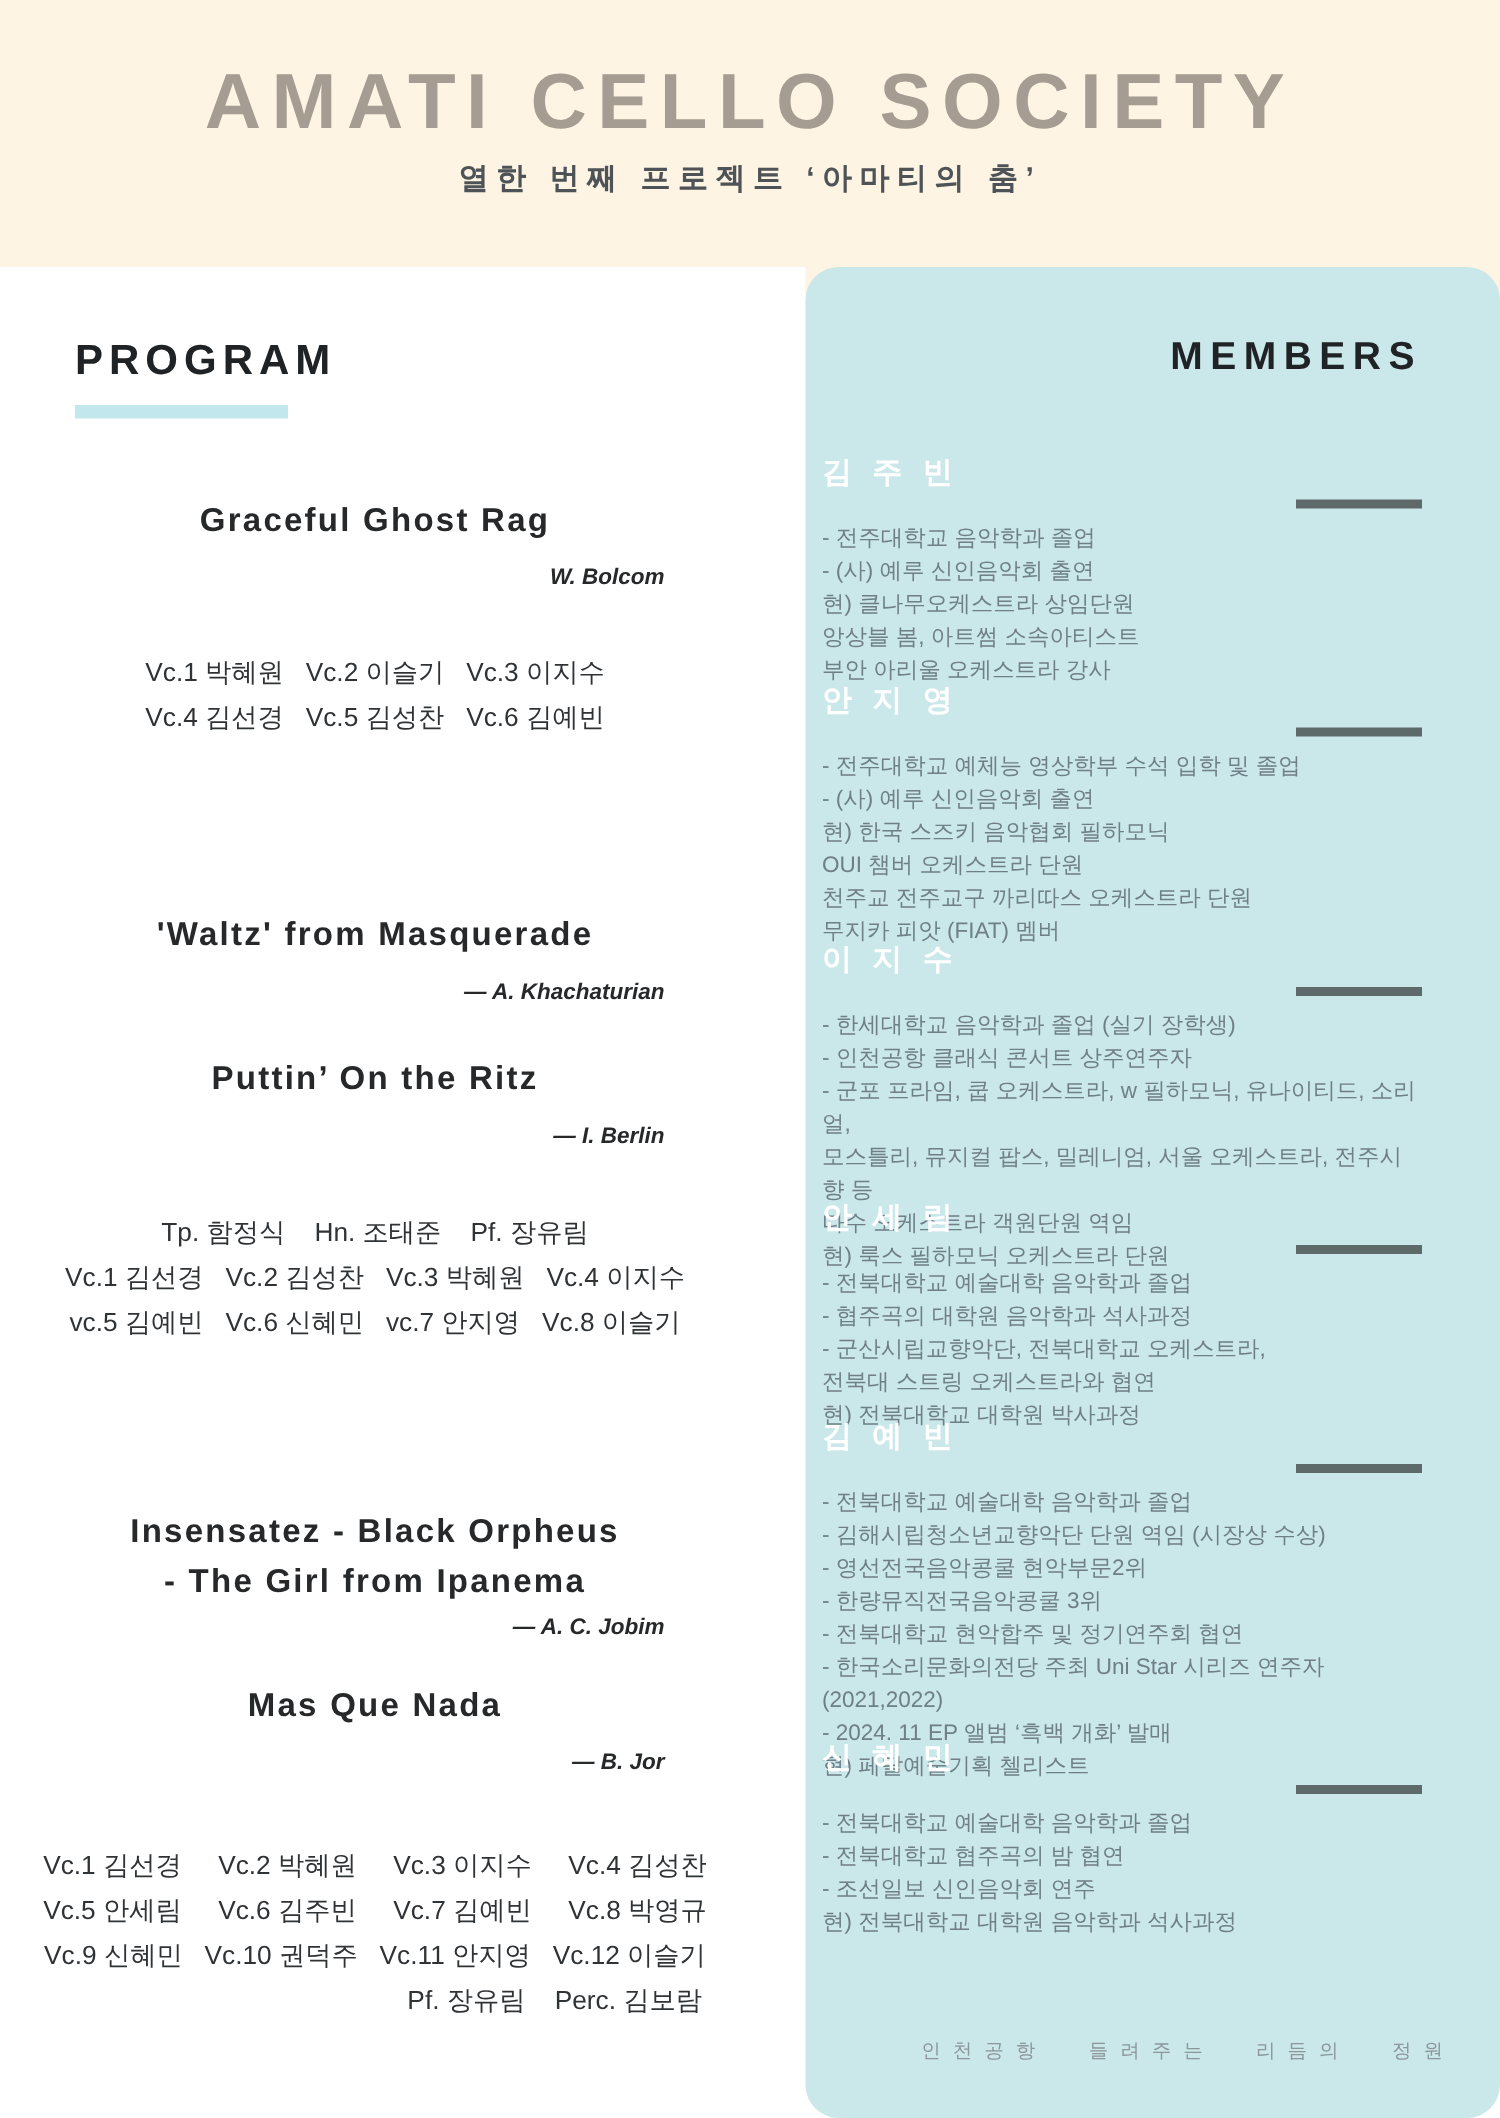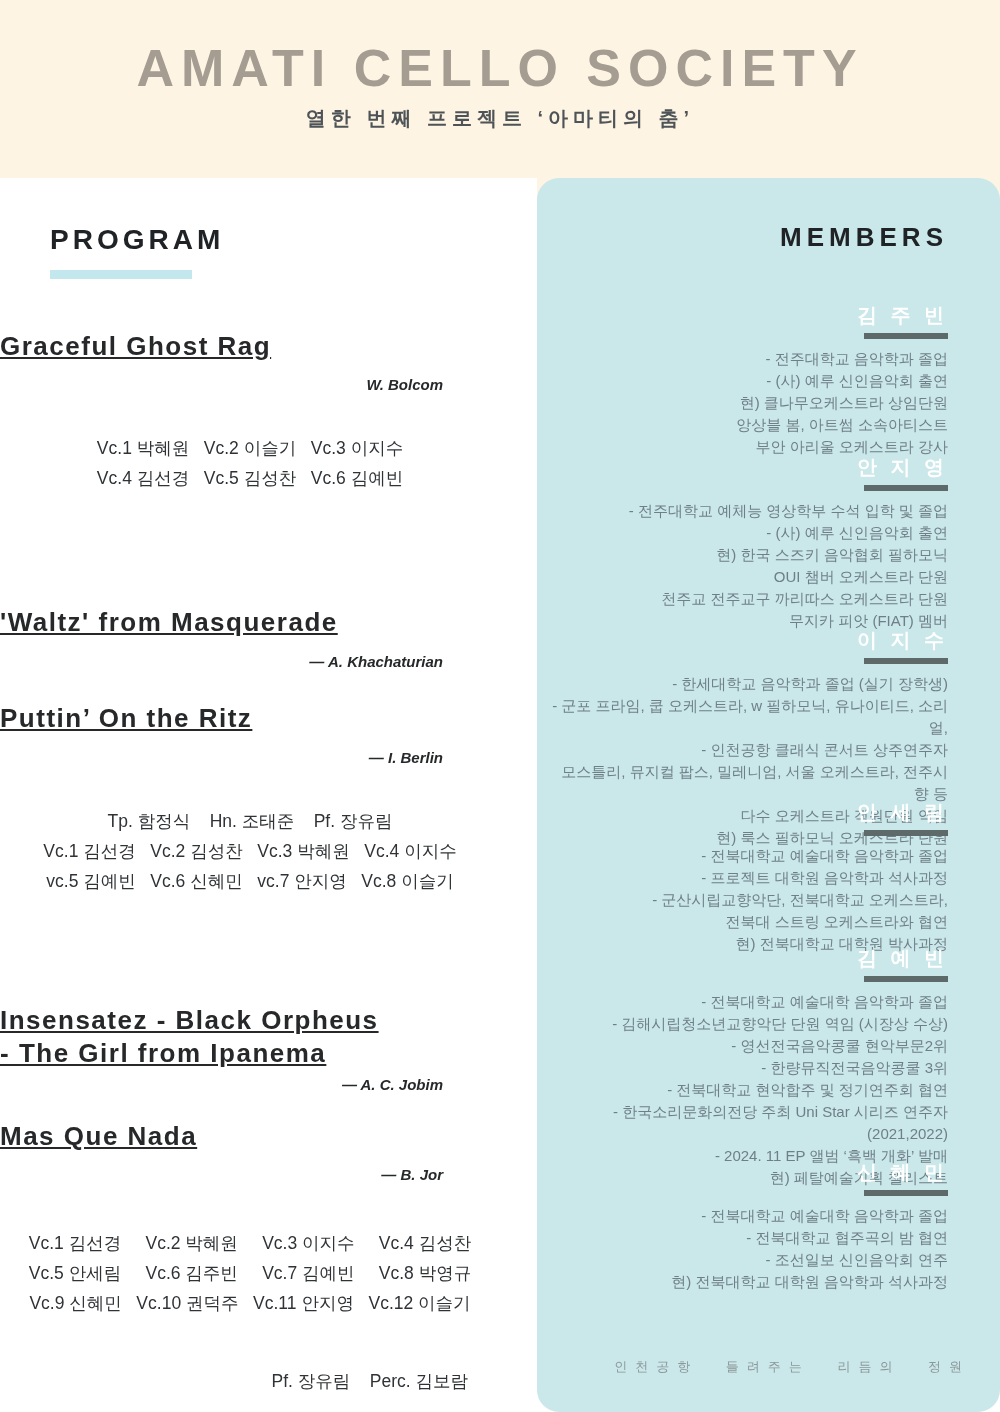--- a/index.html
+++ b/index.html
@@ -36,40 +36,40 @@
   
   .program-heading {
     position:absolute; left:50px; top:46px;
     font-size:28px; font-weight:800; letter-spacing:4px; color:#202326;
   }
   .accent-bar {
     position:absolute; left:50px; top:92px; width:142px; height:9px;
     background:#c2e7ec;
   }
   .piece-title {
-    position:absolute; left:0; width:500px; text-align:left;
-    font-size:26px; font-weight:700; letter-spacing:1.5px; color:#26282a;
-    line-height:33px; white-space:pre-wrap;text-decoration:underline;
+    position:absolute; left:0; width:500px; text-align:center;
+    font-size:22px; font-weight:700; letter-spacing:1.5px; color:#26282a;
+    line-height:33px; white-space:pre-wrap;
   }
   .composer {
     position:absolute; left:0; width:500px; text-align:right; padding-right:57px;
     font-size:15px; font-weight:700; font-style:italic; color:#26282a;
   }
   .performers {
     position:absolute; left:0; width:500px; text-align:center;
     font-size:17.5px; color:#303336;
   }
   .perf-line { line-height:30px; white-space:pre-wrap; }
-  .perf-line.r { text-align:right; padding-right:32px;margin-top:48px; }
+  .perf-line.r { text-align:right; padding-right:32px; }
   
   .members-heading {
     position:absolute; right:52px; top:44px;
     font-size:26px; font-weight:800; letter-spacing:5px; color:#202326;
   }
-  .member { position:absolute; right:52px; width:400px; text-align:right; }
+  .member { position:absolute; right:52px; width:400px; }
   .member-name {
     font-size:20px; font-weight:700; letter-spacing:4px; color:#ffffff;
     line-height:24px;
   }
   .member-bar {
     width:84px; height:6px; background:#5e6a6a;
     margin:6px 0 9px auto;
   }
   .bio-line {
     font-size:15px; line-height:22px; color:#6f7f87; white-space:pre-wrap;
@@ -144,32 +144,32 @@
       <div class="bio-line">현) 한국 스즈키 음악협회 필하모닉</div>
       <div class="bio-line">OUI 챔버 오케스트라 단원</div>
       <div class="bio-line">천주교 전주교구 까리따스 오케스트라 단원</div>
       <div class="bio-line">무지카 피앗 (FIAT) 멤버</div>
     </div>
 
     <div class="member" style="top:450px">
       <div class="member-name">이 지 수</div>
       <div class="member-bar"></div>
       <div class="bio-line">- 한세대학교 음악학과 졸업 (실기 장학생)</div>
+      <div class="bio-line">- 인천공항 클래식 콘서트 상주연주자</div>
       <div class="bio-line">- 군포 프라임, 쿱 오케스트라, w 필하모닉, 유나이티드, 소리얼,</div>
-      <div class="bio-line">- 인천공항 클래식 콘서트 상주연주자</div>
       <div class="bio-line">모스틀리, 뮤지컬 팝스, 밀레니엄, 서울 오케스트라, 전주시향 등</div>
       <div class="bio-line">다수 오케스트라 객원단원 역임</div>
       <div class="bio-line">현) 룩스 필하모닉 오케스트라 단원</div>
     </div>
 
     <div class="member" style="top:622px">
       <div class="member-name">안 세 림</div>
       <div class="member-bar"></div>
       <div class="bio-line">- 전북대학교 예술대학 음악학과 졸업</div>
-      <div class="bio-line">- 프로젝트 대학원 음악학과 석사과정</div>
+      <div class="bio-line">- 협주곡의 대학원 음악학과 석사과정</div>
       <div class="bio-line">- 군산시립교향악단, 전북대학교 오케스트라,</div>
       <div class="bio-line">전북대 스트링 오케스트라와 협연</div>
       <div class="bio-line">현) 전북대학교 대학원 박사과정</div>
     </div>
 
     <div class="member" style="top:768px">
       <div class="member-name">김 예 빈</div>
       <div class="member-bar"></div>
       <div class="bio-line">- 전북대학교 예술대학 음악학과 졸업</div>
       <div class="bio-line">- 김해시립청소년교향악단 단원 역임 (시장상 수상)</div>

